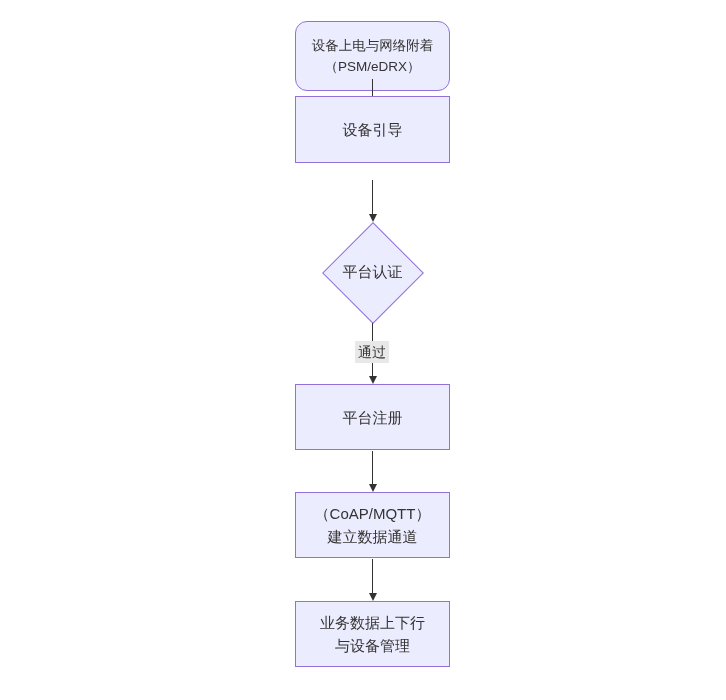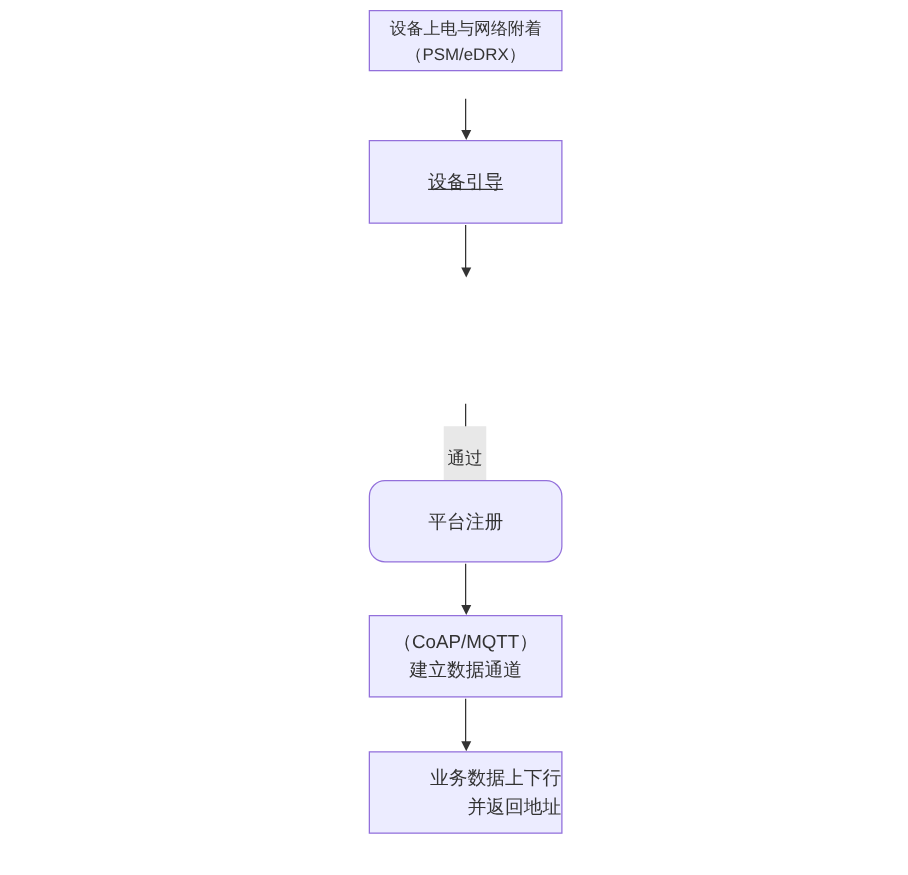--- a/index.html
+++ b/index.html
@@ -95,73 +95,77 @@
     border-top: 8px solid var(--arrow-color, #333333);
   }
   .edge-label {
     position: absolute;
     left: 372px;
     top: 341px;
     transform: translateX(-50%);
     background: var(--edge-label-bg, #e8e8e8);
     font-size: 14px;
     line-height: 20px;
-    padding: 15px 3px;
+    padding: 1px 3px;
     color: var(--text-color, #333333);
     white-space: nowrap;
   }
 </style>
 </head>
 <body>
 
 <div class="canvas">
 
-  <div class="node-rect small-font" style="top:8px; height:49px;">
+  <div class="node-rect small-font" style="top:21px; height:70px;border-radius:12px;">
     <div>设备上电与网络附着</div>
     <div>（PSM/eDRX）</div>
   </div>
 
   <div class="edge" style="top:79px; height:33px;">
     <div class="edge-line"></div>
     <div class="arrowhead-down"></div>
   </div>
 
-  <div class="node-rect" style="top:112px; height:67px;text-decoration:underline;">
+  <div class="node-rect" style="top:96px; height:67px;">
     <div>设备引导</div>
   </div>
 
   <div class="edge" style="top:180px; height:42px;">
     <div class="edge-line"></div>
     <div class="arrowhead-down"></div>
   </div>
 
+  <div class="diamond-wrap">
+    <div class="diamond-shape"></div>
+    <div class="diamond-label">平台认证</div>
+  </div>
 
   <div class="edge" style="top:323px; height:61px;">
     <div class="edge-line"></div>
     <div class="arrowhead-down"></div>
   </div>
   <div class="edge-label">通过</div>
 
-  <div class="node-rect" style="top:384px; height:66px;border-radius:13px;">
+  <div class="node-rect" style="top:384px; height:66px;">
     <div>平台注册</div>
   </div>
 
   <div class="edge" style="top:451px; height:41px;">
     <div class="edge-line"></div>
     <div class="arrowhead-down"></div>
   </div>
 
   <div class="node-rect" style="top:492px; height:66px;">
     <div>（CoAP/MQTT）</div>
     <div>建立数据通道</div>
   </div>
 
   <div class="edge" style="top:559px; height:42px;">
     <div class="edge-line"></div>
     <div class="arrowhead-down"></div>
   </div>
 
-  <div class="node-rect" style="top:601px; height:66px;align-items:flex-end;">
+  <div class="node-rect" style="top:601px; height:66px;">
     <div>业务数据上下行</div>
-    <div>并返回地址</div>
+    <div>与设备管理</div>
   </div>
 
 </div>
 
 </body></html>

